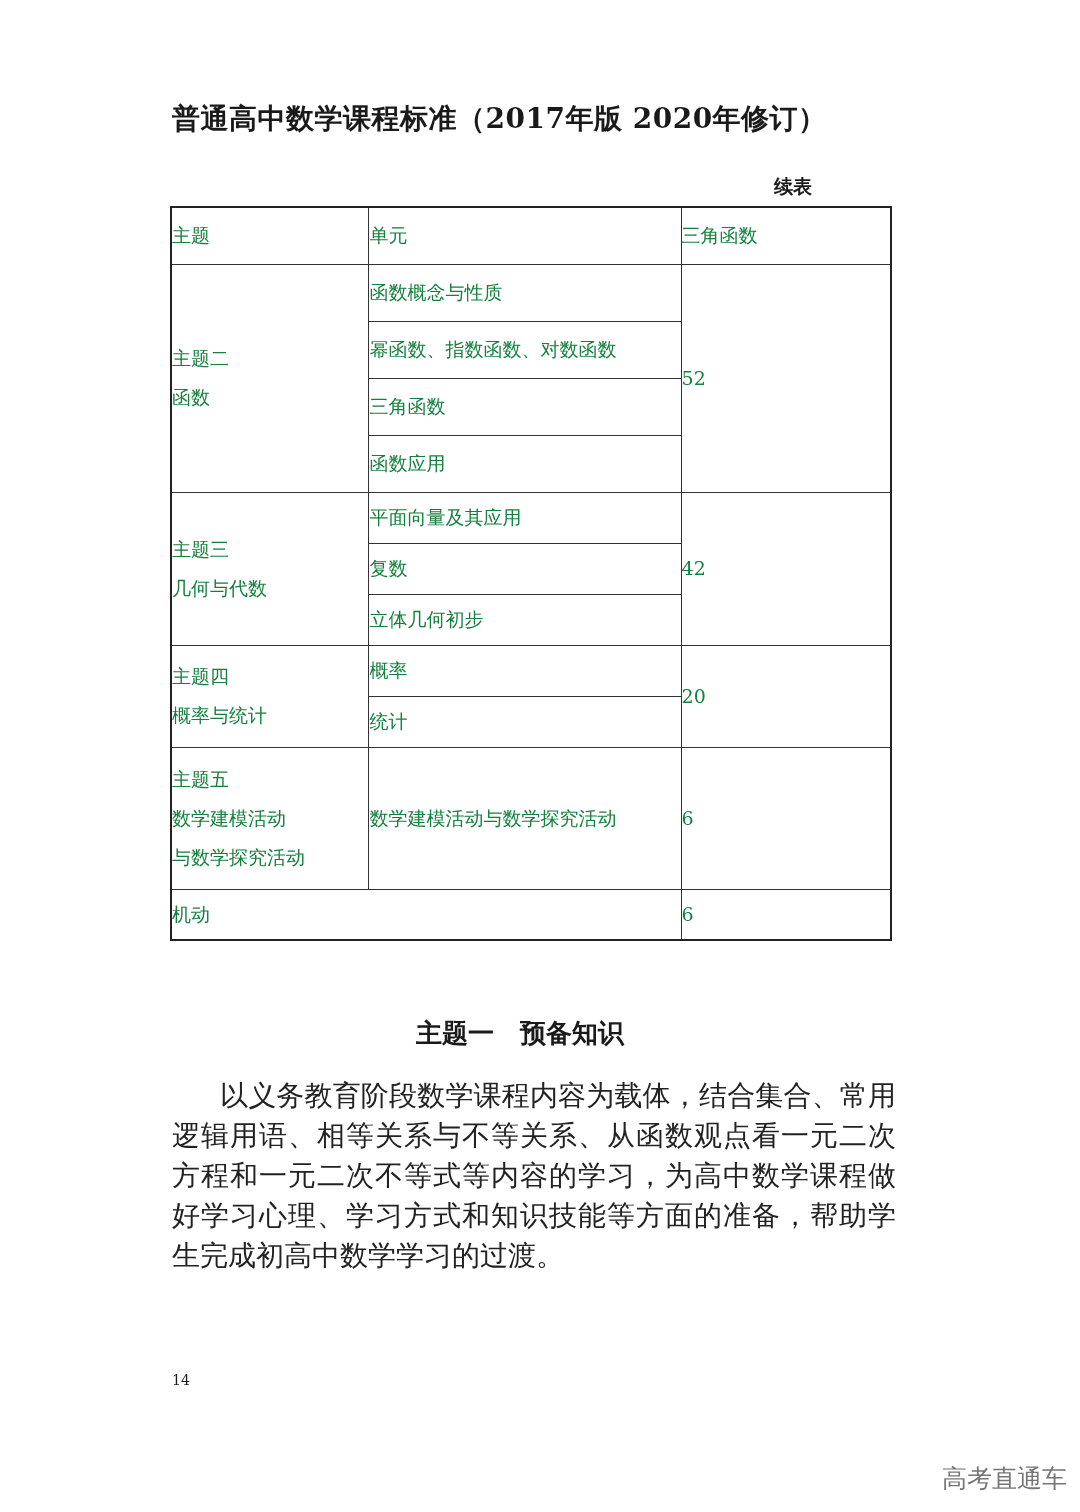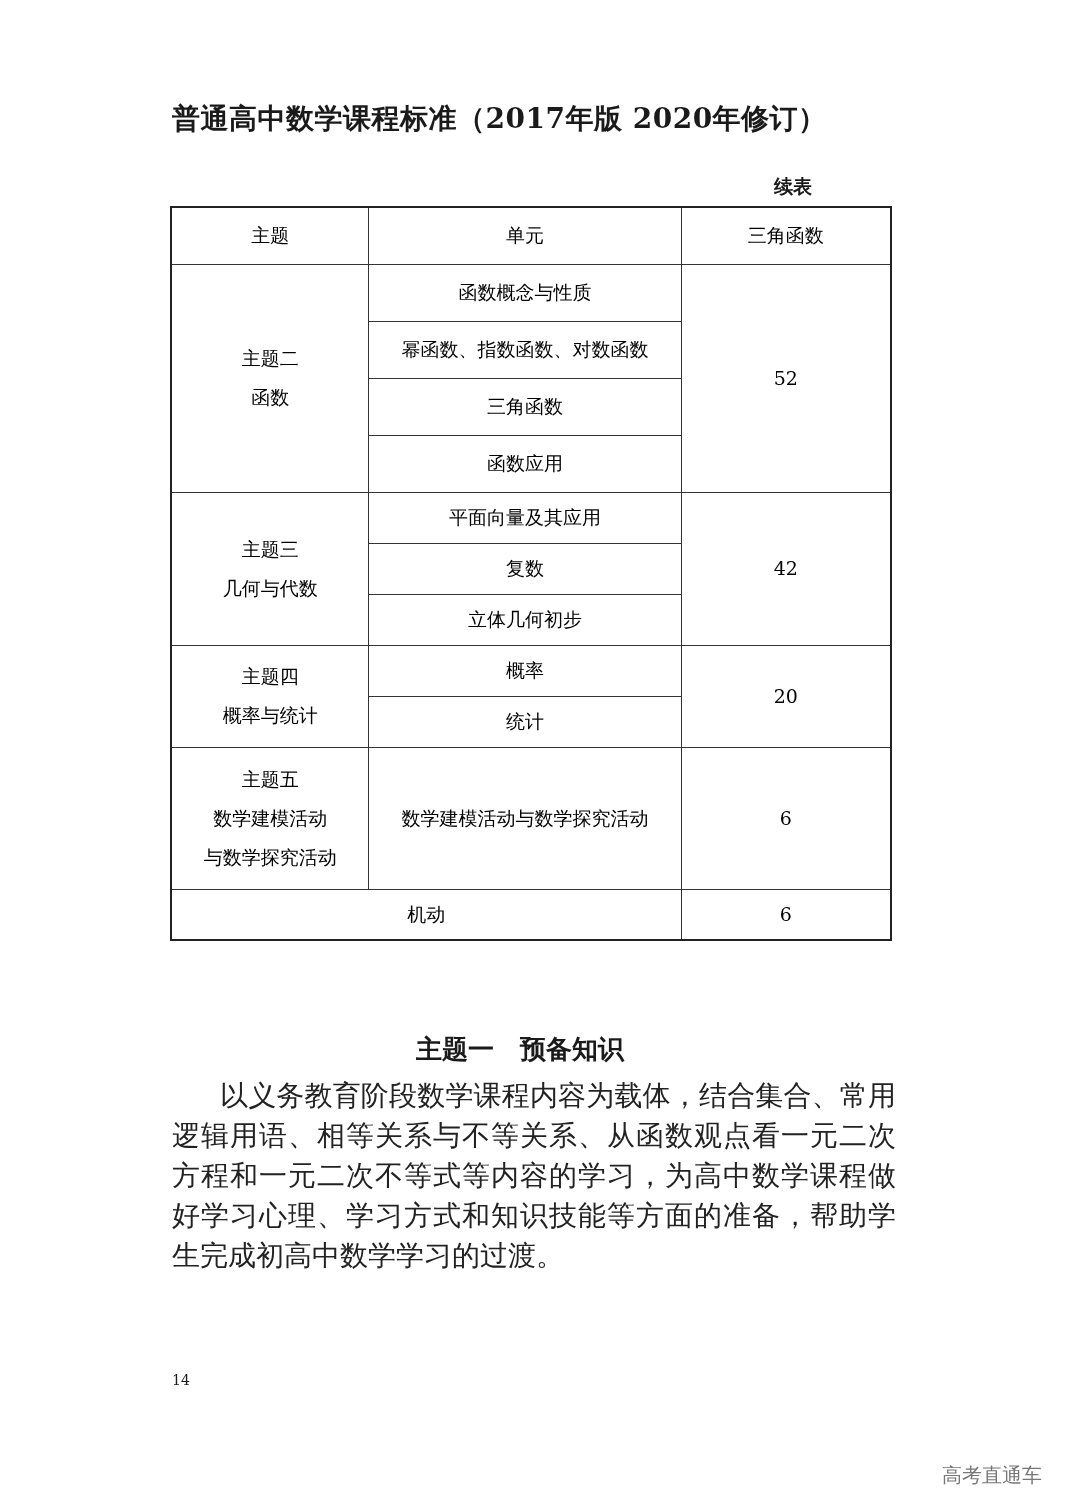--- a/index.html
+++ b/index.html
@@ -1,27 +1,27 @@
 <!DOCTYPE html>
 <html><head>
 <meta charset="utf-8">
 <style>
   html, body { margin:0; padding:0; background:#ffffff; }
   body { width:1080px; height:1512px; position:relative; overflow:hidden;
          font-family:"DejaVu Serif","Liberation Serif",serif; color:#1a1a1a; }
   .running-head { position:absolute; left:172px; top:100px; font-size:28px; font-weight:bold; letter-spacing:0.5px; }
   .table-caption { position:absolute; left:774px; top:174px; font-size:19px; font-weight:bold; font-family:"DejaVu Sans","Liberation Sans",sans-serif; }
   table.plan { position:absolute; left:170px; top:206px; width:722px; border-collapse:collapse; font-size:19px; }
-  table.plan td, table.plan th { border:1.5px solid #333; text-align:center; vertical-align:middle; font-weight:normal; padding:0; line-height:39px; color:#000000; }
+  table.plan td, table.plan th { border:1.5px solid #333; text-align:left; vertical-align:middle; font-weight:normal; padding:0; line-height:39px; color:#15803d; }
   table.plan { border:2px solid #222; }
   .c1 { width:197px; } .c2 { width:312px; } .c3 { width:209px; }
-  .section-title { position:absolute; left:0; width:1040px; top:1016px; text-align:center; font-size:26px; font-weight:bold; font-family:"DejaVu Sans","Liberation Sans",sans-serif;margin-top:16px; }
+  .section-title { position:absolute; left:0; width:1040px; top:1016px; text-align:center; font-size:26px; font-weight:bold; font-family:"DejaVu Sans","Liberation Sans",sans-serif; }
   .body-para { position:absolute; left:172px; top:1076px; width:724px; font-size:28px; line-height:40px; text-indent:48px; text-align:justify; color:#222; }
   .page-number { position:absolute; left:172px; top:1372px; font-size:14px; }
-  .watermark { position:absolute; left:942px; top:1462px; font-size:20px; color:#777; font-family:"DejaVu Sans","Liberation Sans",sans-serif; }
+  .watermark { position:absolute; left:942px; top:1462px; font-size:25px; color:#777; font-family:"DejaVu Sans","Liberation Sans",sans-serif; }
 </style>
 </head>
 <body>
 
 <div class="running-head">普通高中数学课程标准（2017年版 2020年修订）</div>
 <div class="table-caption">续表</div>
 
 <table class="plan">
   <tbody>
       <tr style="height:57px;">

